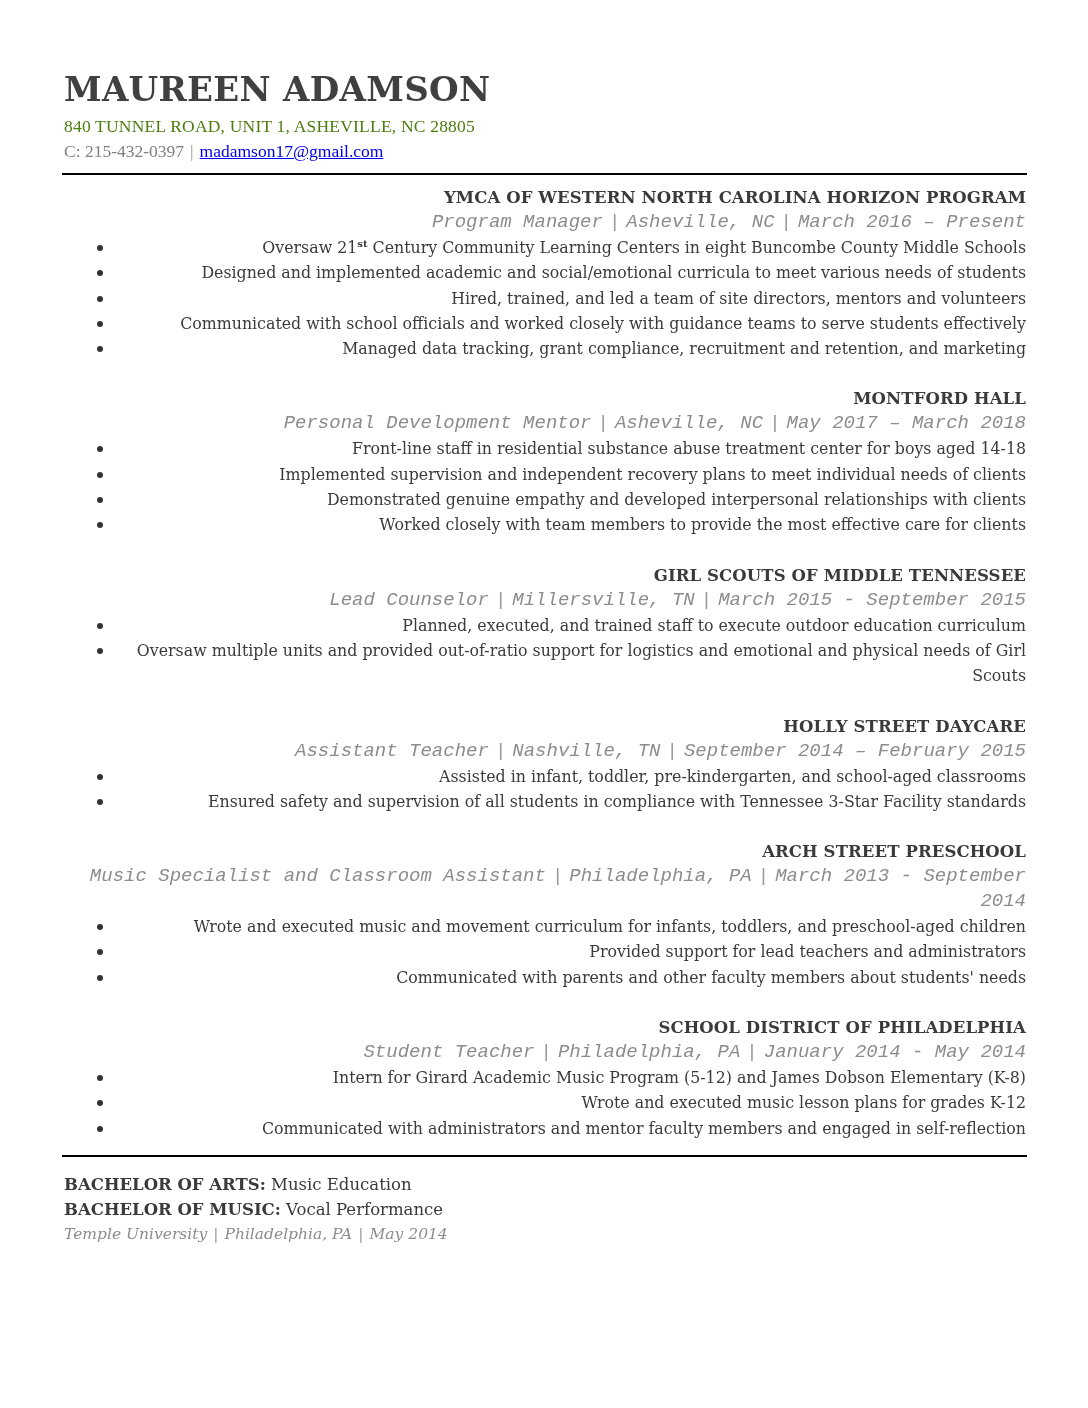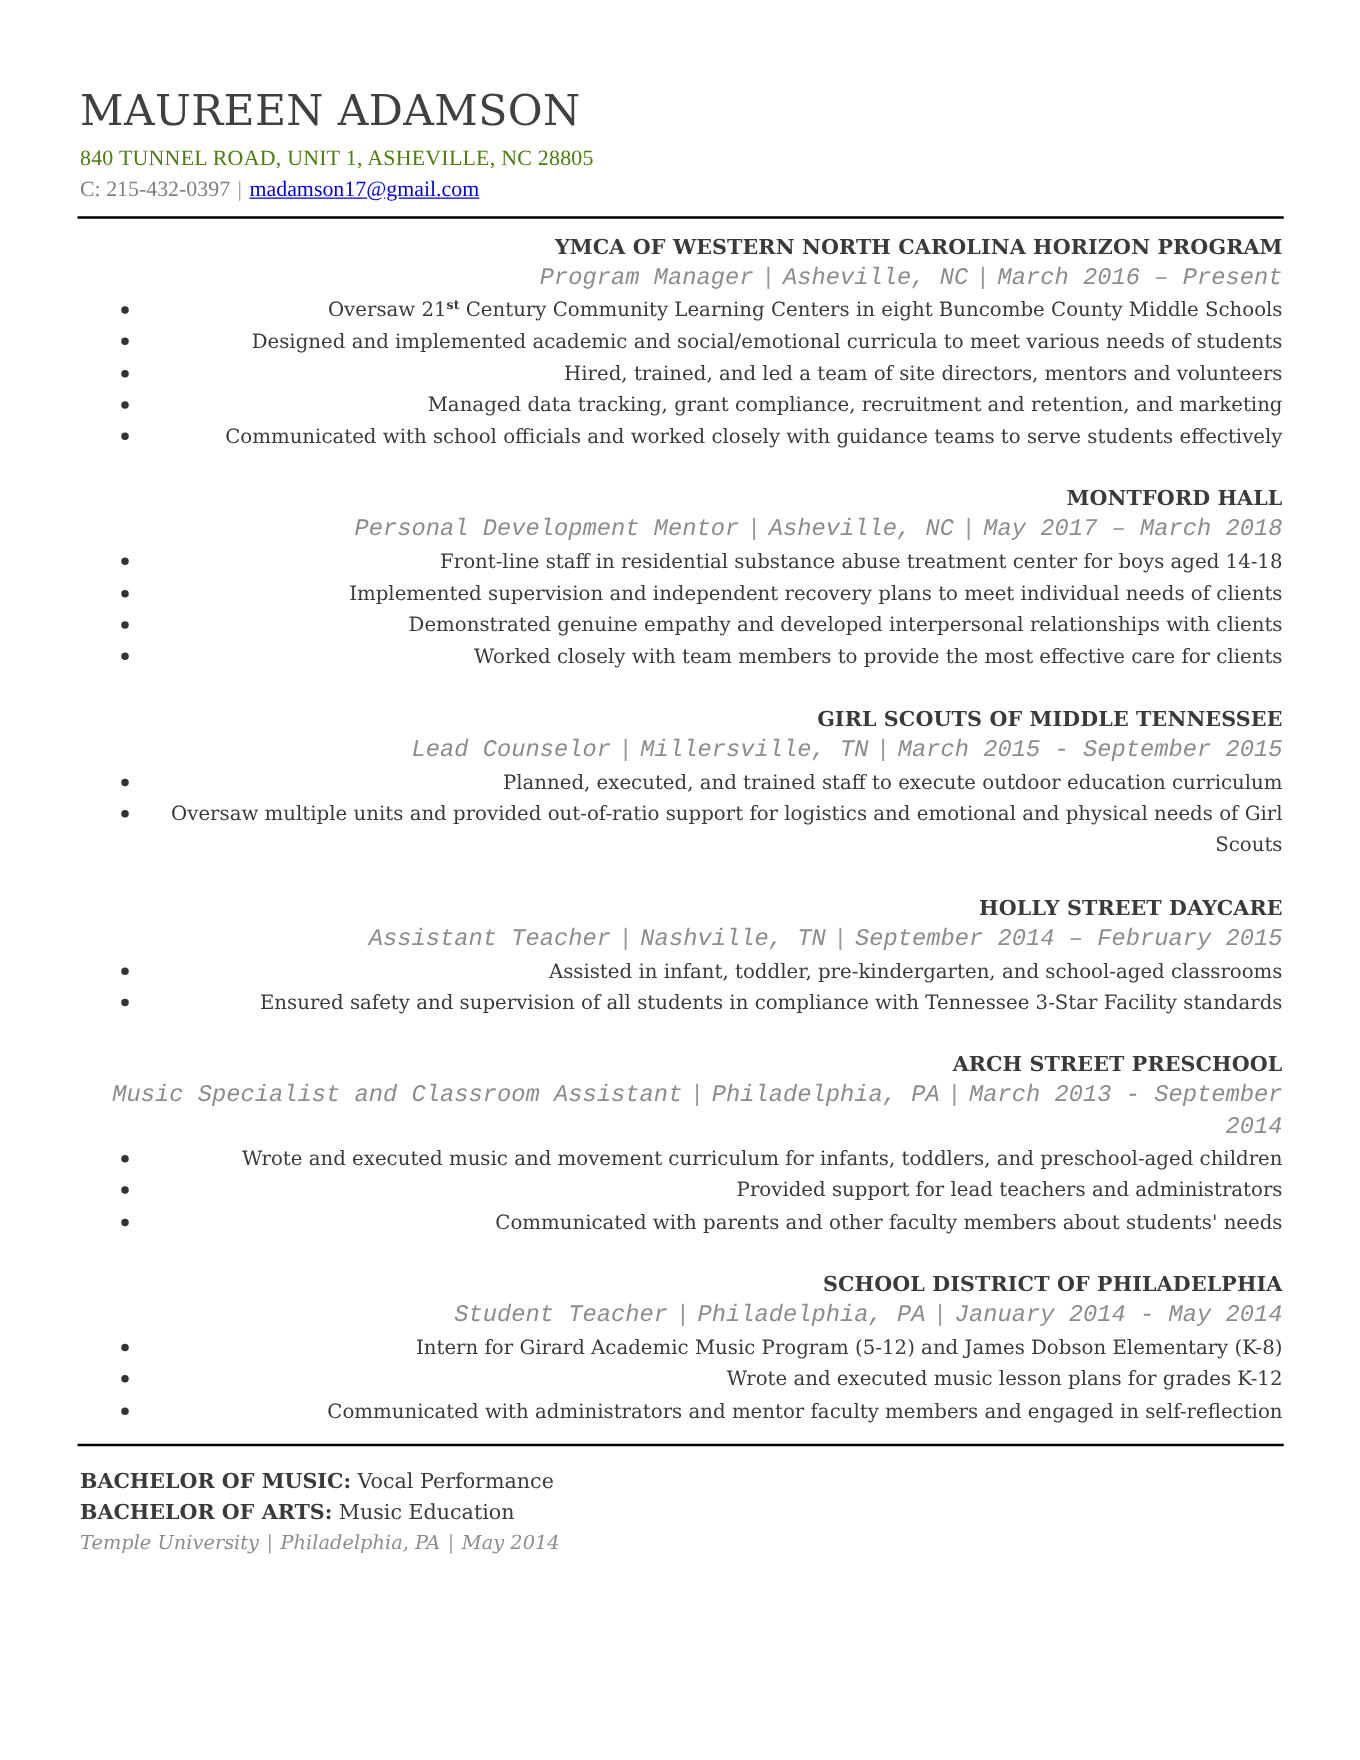--- a/index.html
+++ b/index.html
@@ -3,21 +3,21 @@
   <meta charset="utf-8">
   <style>
     html, body { margin: 0; padding: 0; background: #ffffff; }
     body {
       width: 1088px; height: 1408px; position: relative; overflow: hidden;
       font-family: "DejaVu Serif", "Liberation Serif", serif;
       color: #3a3a3a;
     }
     .page { position: absolute; left: 64px; top: 68px; width: 962px; }
     .name {
-      font-family: "DejaVu Serif", serif; font-weight: normal;
+      font-family: "DejaVu Serif", serif; font-weight: bold;
       font-size: 34px; letter-spacing: 0.3px; color: #404040;
       line-height: 42px; margin: 0;
     }
     .address {
       font-family: "Liberation Serif", serif; font-size: 17.5px;
       color: #4d7c0f; line-height: 25px; margin-top: 4px; letter-spacing: 0.2px;
     }
     .contact-line {
       font-family: "Liberation Serif", serif; font-size: 17.5px;
       color: #7f7f7f; line-height: 25px;
@@ -72,22 +72,22 @@
   <div class="divider top"></div>
 
   <div id="experience">
       <div class="job" style="margin-top: 10px;">
         <div class="job-title">YMCA OF WESTERN NORTH CAROLINA HORIZON PROGRAM</div>
         <div class="job-meta"><span>Program Manager</span><span class="sep">|</span><span>Asheville, NC</span><span class="sep">|</span><span>March 2016 – Present</span></div>
         <ul class="bullets">
           <li><span class="dot"></span><span>Oversaw 21</span><sup>st</sup><span> Century Community Learning Centers in eight Buncombe County Middle Schools</span></li>
           <li><span class="dot"></span><span>Designed and implemented academic and social/emotional curricula to meet various needs of students</span></li>
           <li><span class="dot"></span><span>Hired, trained, and led a team of site directors, mentors and volunteers</span></li>
+          <li><span class="dot"></span><span>Communicated with school officials and worked closely with guidance teams to serve students effectively</span></li>
           <li><span class="dot"></span><span>Managed data tracking, grant compliance, recruitment and retention, and marketing</span></li>
-          <li><span class="dot"></span><span>Communicated with school officials and worked closely with guidance teams to serve students effectively</span></li>
         </ul>
       </div>
       <div class="job" style="margin-top: 25px;">
         <div class="job-title">MONTFORD HALL</div>
         <div class="job-meta"><span>Personal Development Mentor</span><span class="sep">|</span><span>Asheville, NC</span><span class="sep">|</span><span>May 2017 – March 2018</span></div>
         <ul class="bullets">
           <li><span class="dot"></span><span>Front-line staff in residential substance abuse treatment center for boys aged 14-18</span></li>
           <li><span class="dot"></span><span>Implemented supervision and independent recovery plans to meet individual needs of clients</span></li>
           <li><span class="dot"></span><span>Demonstrated genuine empathy and developed interpersonal relationships with clients</span></li>
           <li><span class="dot"></span><span>Worked closely with team members to provide the most effective care for clients</span></li>
@@ -125,19 +125,19 @@
           <li><span class="dot"></span><span>Intern for Girard Academic Music Program (5-12) and James Dobson Elementary (K-8)</span></li>
           <li><span class="dot"></span><span>Wrote and executed music lesson plans for grades K-12</span></li>
           <li><span class="dot"></span><span>Communicated with administrators and mentor faculty members and engaged in self-reflection</span></li>
         </ul>
       </div>
     </div>
 
   <div class="divider" style="margin-top:14px;"></div>
 
   <div style="margin-top:15px;">
+    <div class="edu-degree"><b>BACHELOR OF ARTS:</b><span> Music Education</span></div>
     <div class="edu-degree"><b>BACHELOR OF MUSIC:</b><span> Vocal Performance</span></div>
-    <div class="edu-degree"><b>BACHELOR OF ARTS:</b><span> Music Education</span></div>
     <div class="edu-meta">
       <span>Temple University</span><span class="sep">|</span><span>Philadelphia, PA</span><span class="sep">|</span><span>May 2014</span>
     </div>
   </div>
 </div>
 
 </body></html>

